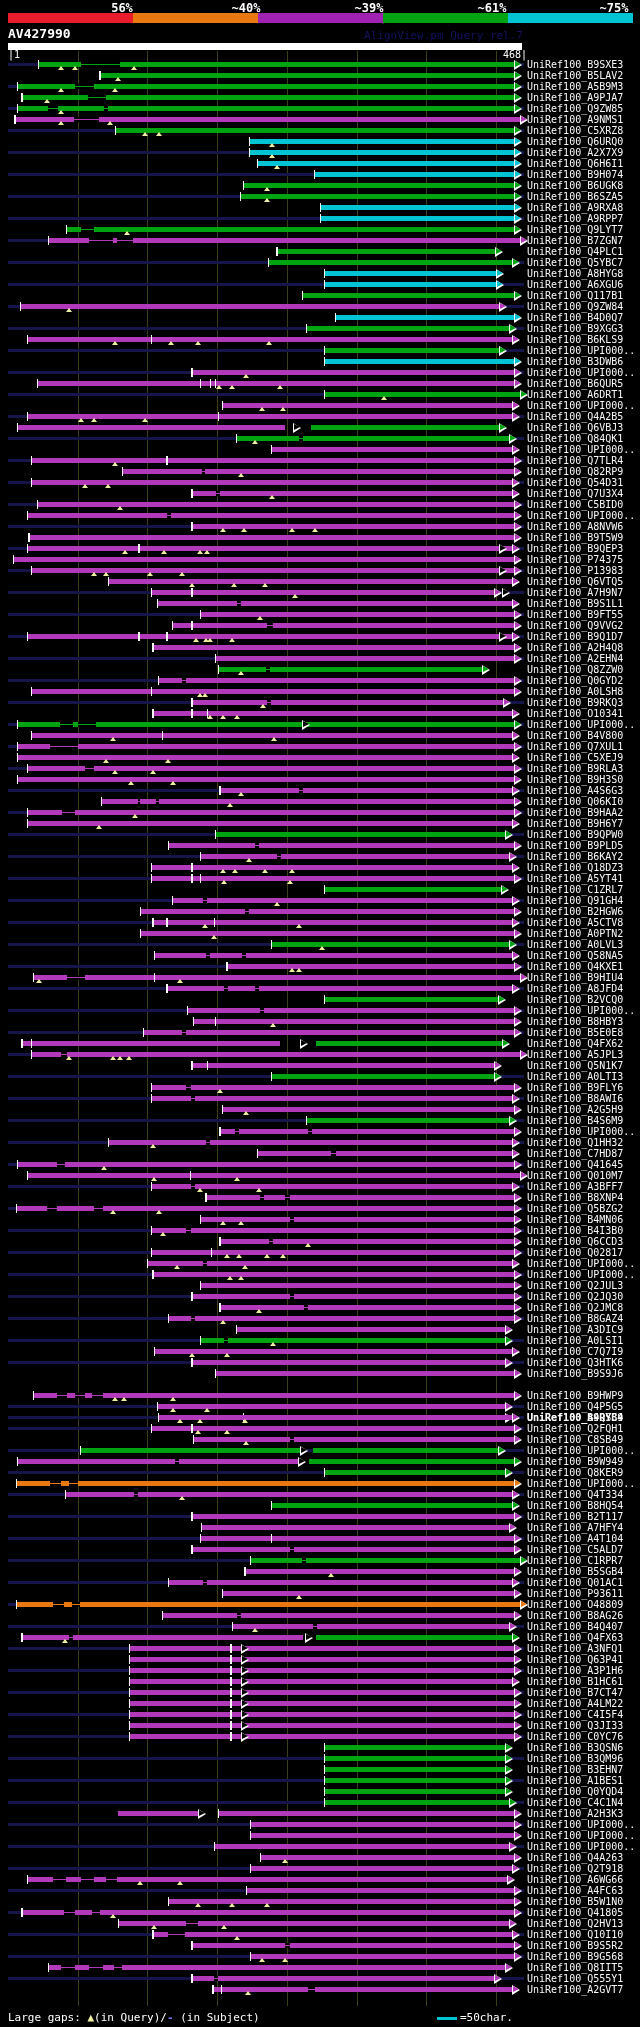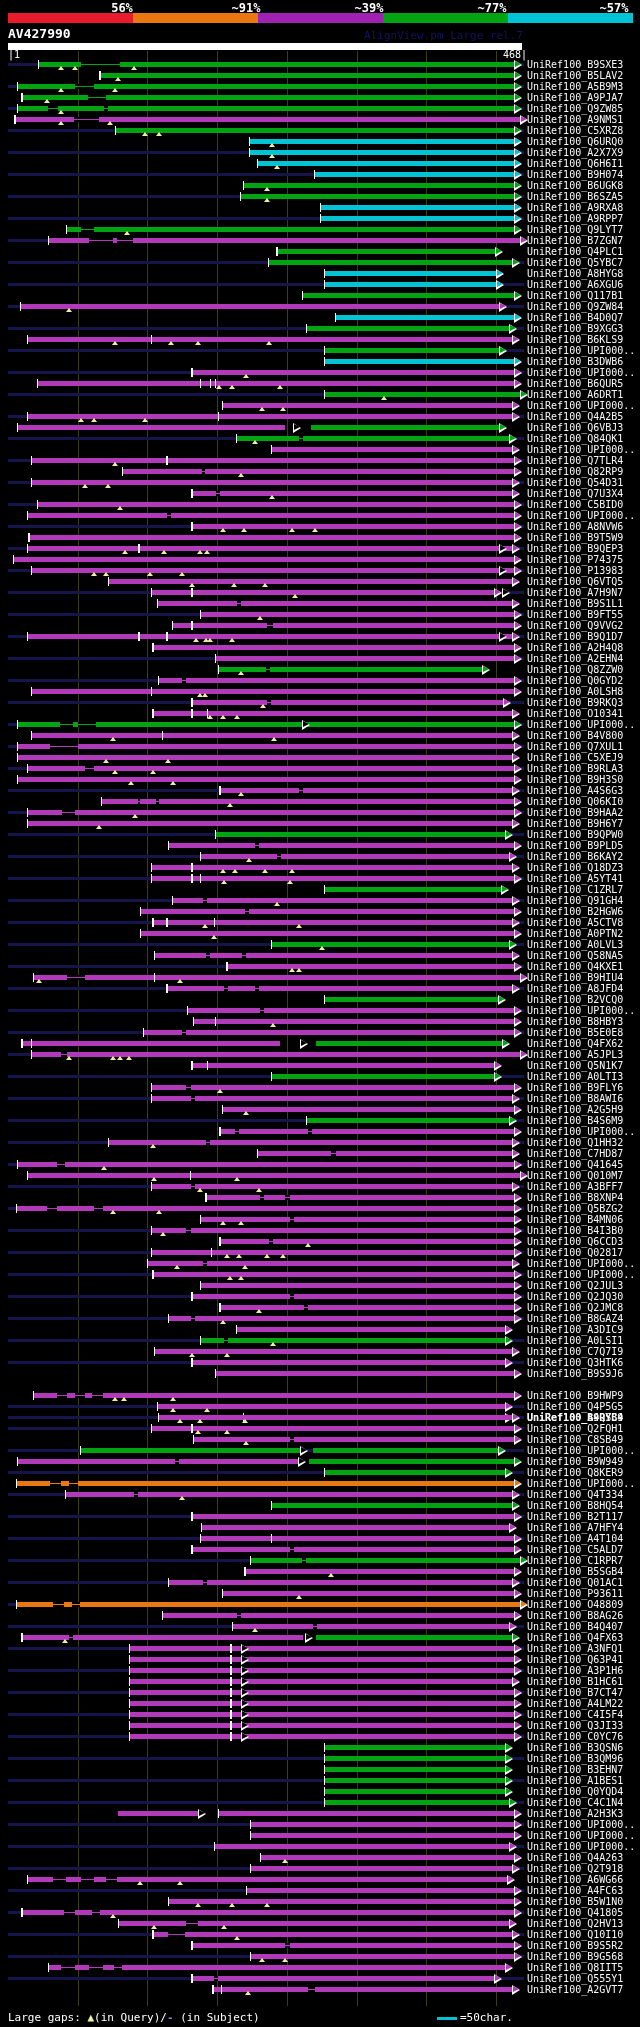--- a/index.html
+++ b/index.html
@@ -34,33 +34,33 @@
   #legend-left{left:8px;}
   #tick-dash{position:absolute;left:437px;top:10px;width:20px;height:3px;}
   #tick-text{left:460px;}
 </style>
 </head>
 <body>
 
 <div id="app">
   <div id="scalebar">
     <span class="scale-label" style="left: 122px;">56%</span>
-    <span class="scale-label" style="left: 246px;">~91%</span>
+    <span class="scale-label" style="left: 246px;">~40%</span>
     <span class="scale-label" style="left: 369px;">~39%</span>
-    <span class="scale-label" style="left: 492px;">~77%</span>
-    <span class="scale-label" style="left: 614px;">~57%</span>
+    <span class="scale-label" style="left: 492px;">~61%</span>
+    <span class="scale-label" style="left: 614px;">~75%</span>
     <div class="scale-seg" style="left: 8px; width: 125px; background: rgb(232, 28, 44);"></div>
     <div class="scale-seg" style="left: 133px; width: 125px; background: rgb(232, 120, 15);"></div>
     <div class="scale-seg" style="left: 258px; width: 125px; background: rgb(160, 34, 178);"></div>
     <div class="scale-seg" style="left: 383px; width: 125px; background: rgb(0, 164, 16);"></div>
     <div class="scale-seg" style="left: 508px; width: 125px; background: rgb(0, 196, 212);"></div>
   </div>
 
   <div id="title">AV427990</div>
-  <div id="watermark" style="color: rgb(19, 19, 94);">AlignView.pm Large rel.7</div>
+  <div id="watermark" style="color: rgb(19, 19, 94);">AlignView.pm Query rel.7</div>
   <div id="querybar"></div>
   <div id="ruler-left">|1</div>
   <div id="ruler-right">468|</div>
 
   <div id="gridlines">
       <div class="gridline" style="left: 77.7px; background: rgb(62, 62, 22);"></div>
       <div class="gridline" style="left: 147.4px; background: rgb(62, 62, 22);"></div>
       <div class="gridline" style="left: 217.1px; background: rgb(62, 62, 22);"></div>
       <div class="gridline" style="left: 286.8px; background: rgb(62, 62, 22);"></div>
       <div class="gridline" style="left: 356.5px; background: rgb(62, 62, 22);"></div>

